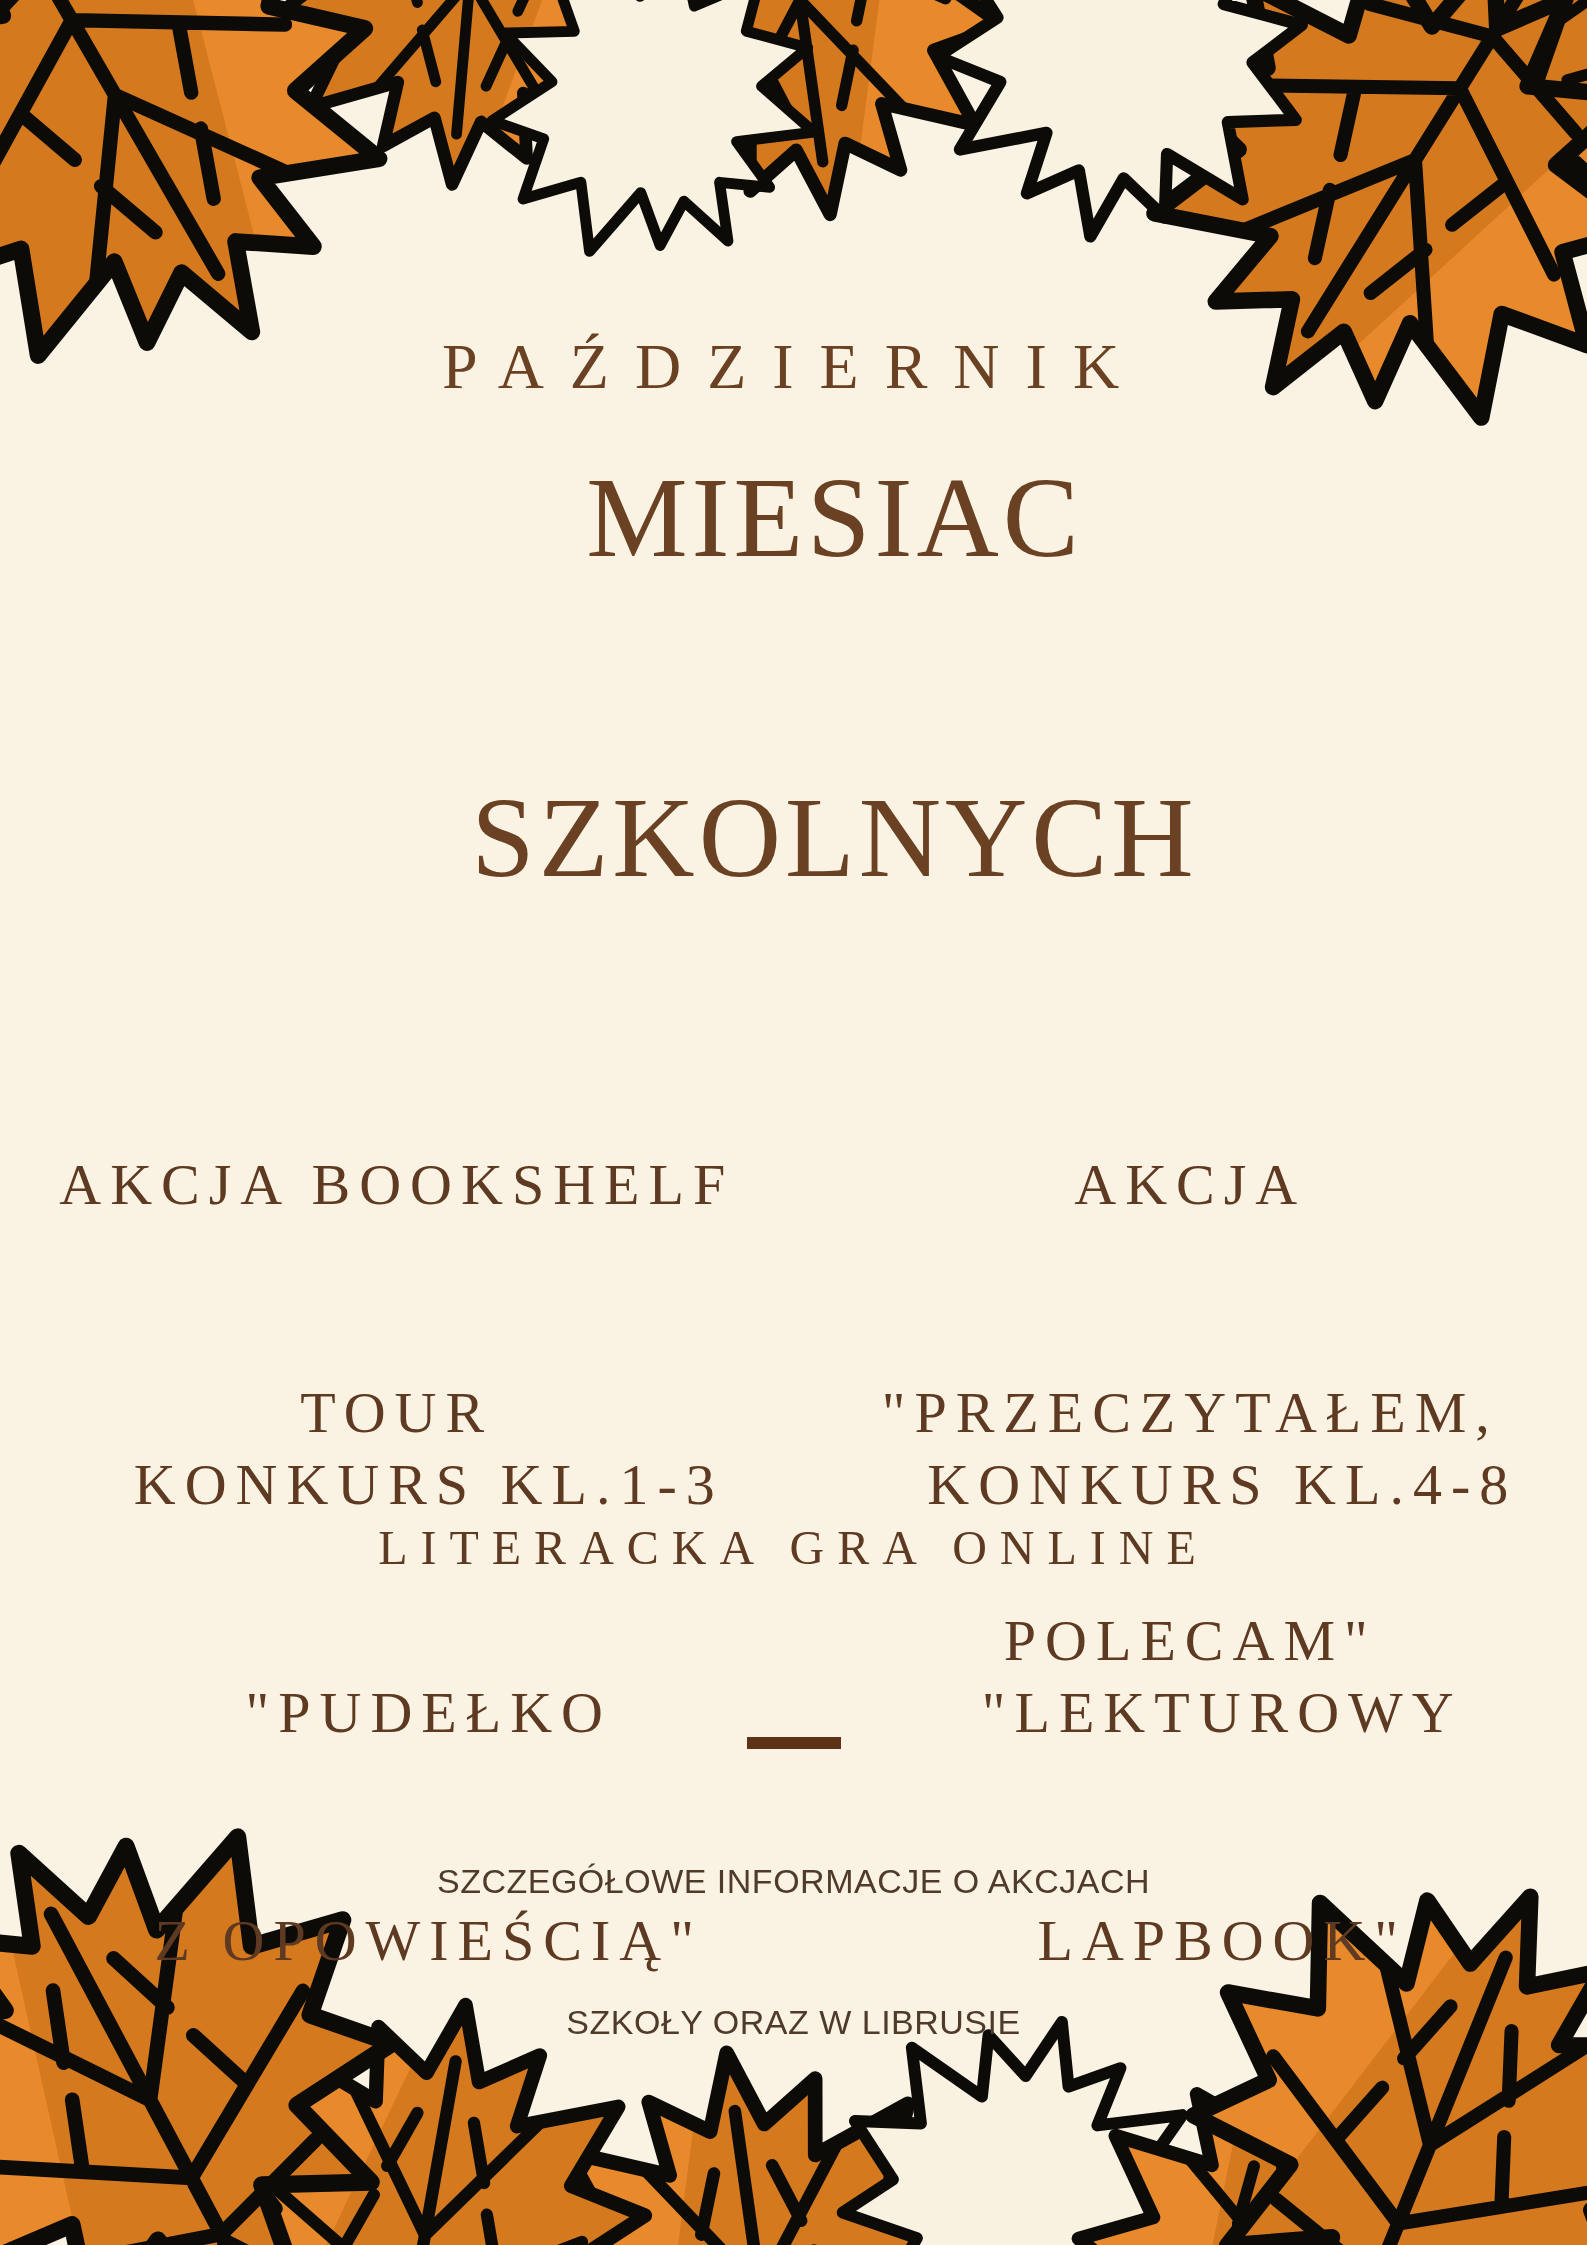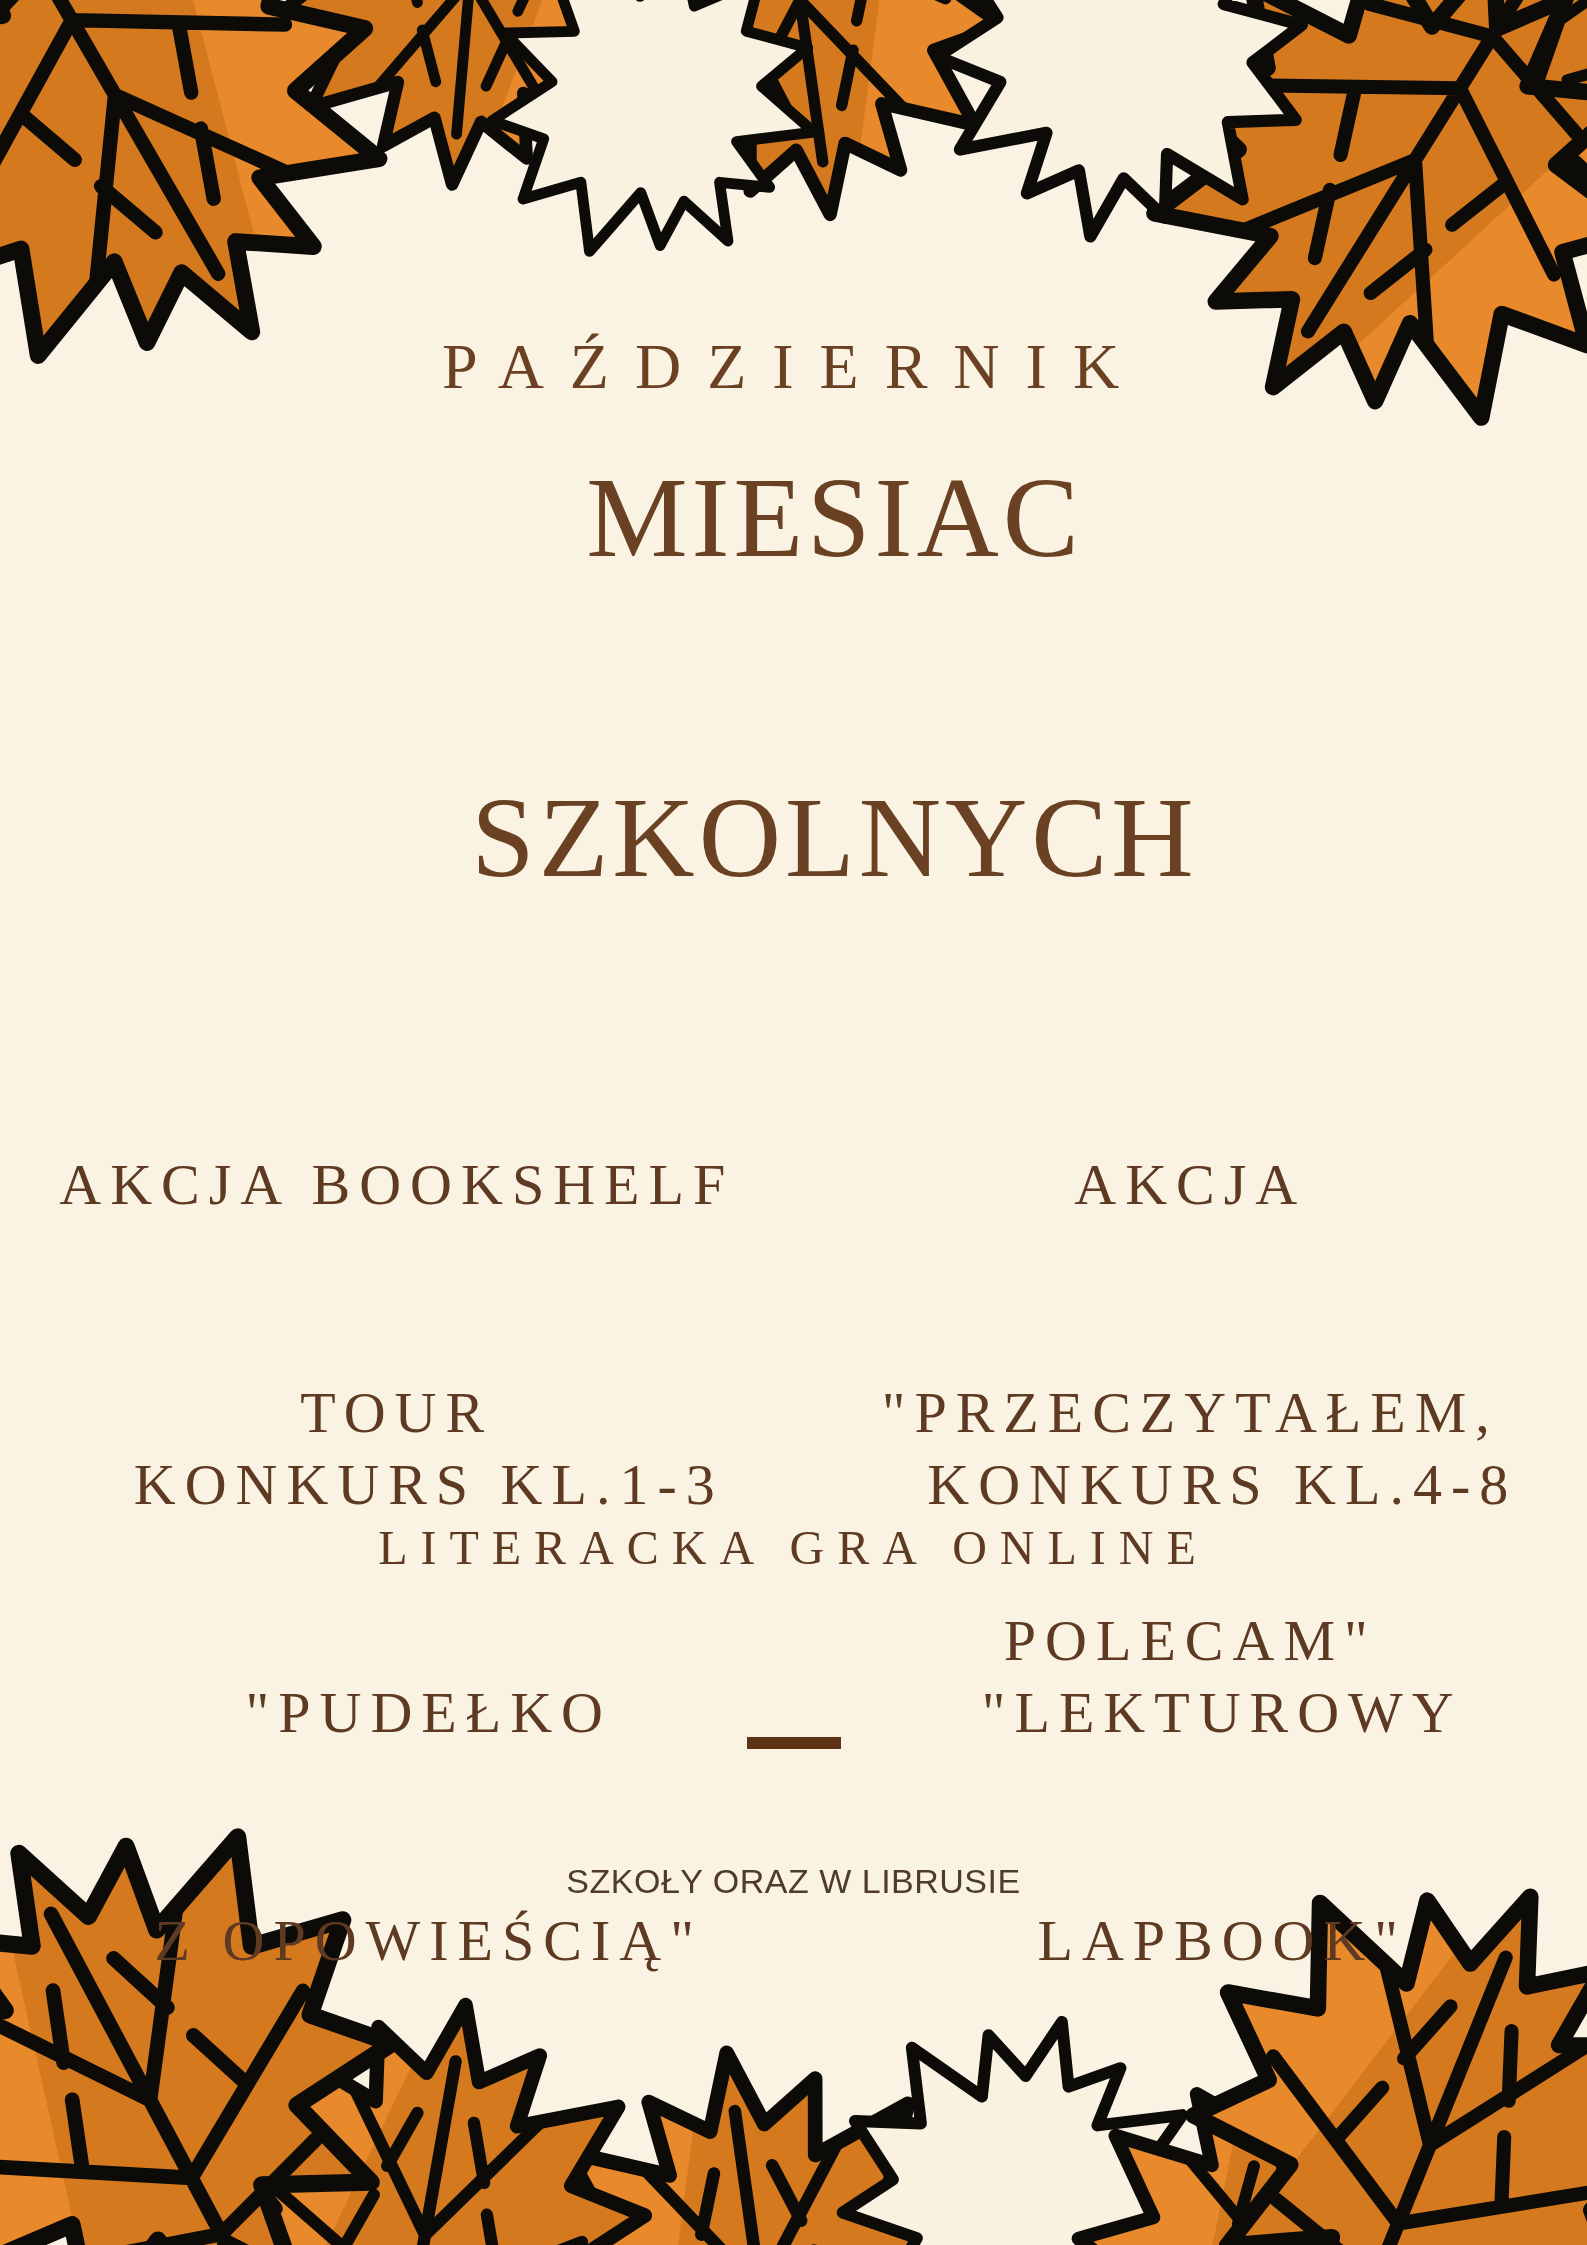--- a/index.html
+++ b/index.html
@@ -137,16 +137,17 @@
     <div>KONKURS KL.4-8</div>
     <div>"LEKTUROWY</div>
     <div>LAPBOOK"</div>
   </div>
 
   <div class="txt banner">LITERACKA GRA ONLINE</div>
 
   <div class="divider"></div>
 
   <div class="txt footnote">
+    <div>SZCZEGÓŁOWE INFORMACJE O AKCJACH</div>
     <div>SZKOŁY ORAZ W LIBRUSIE</div>
   </div>
 
 </div>
 
 </body></html>

